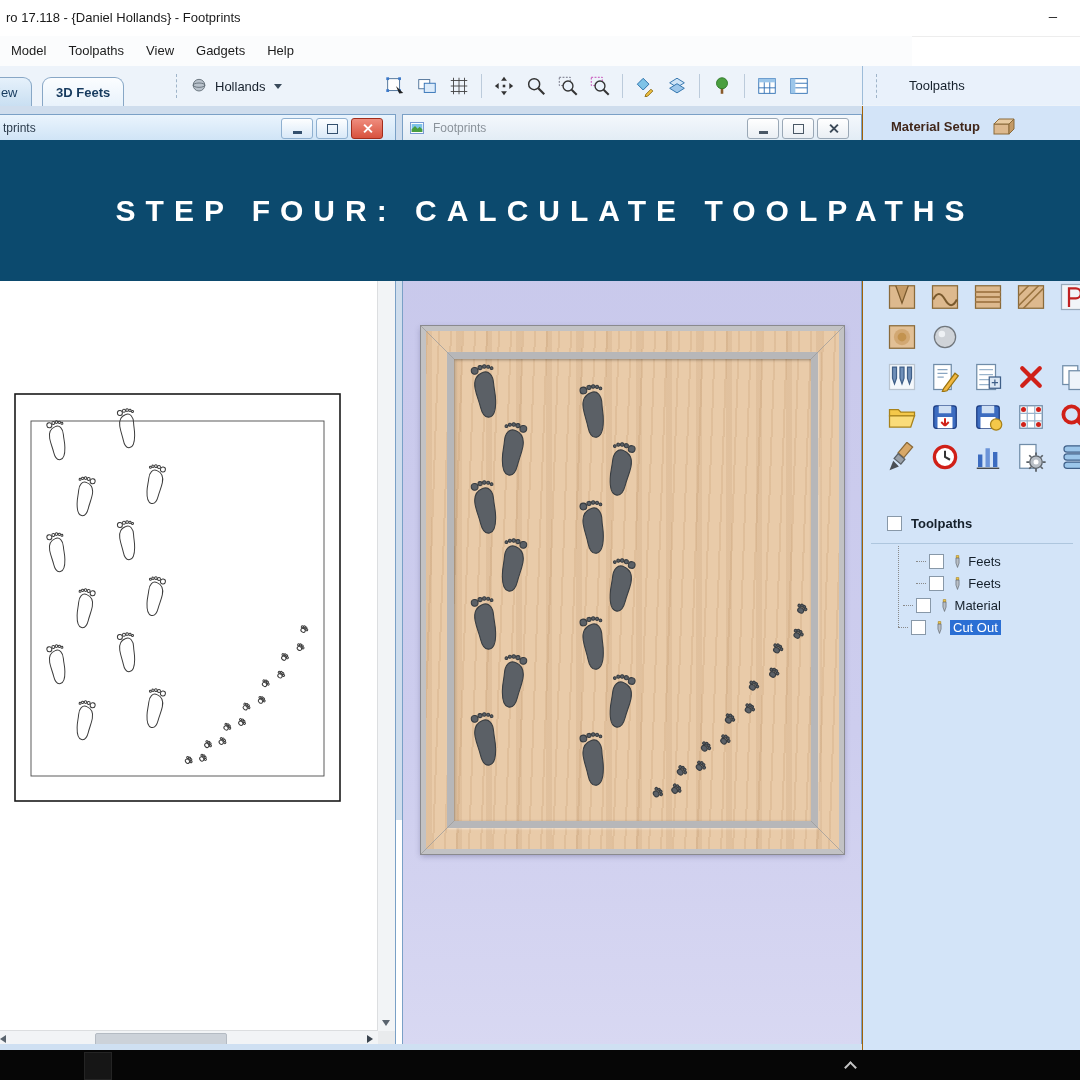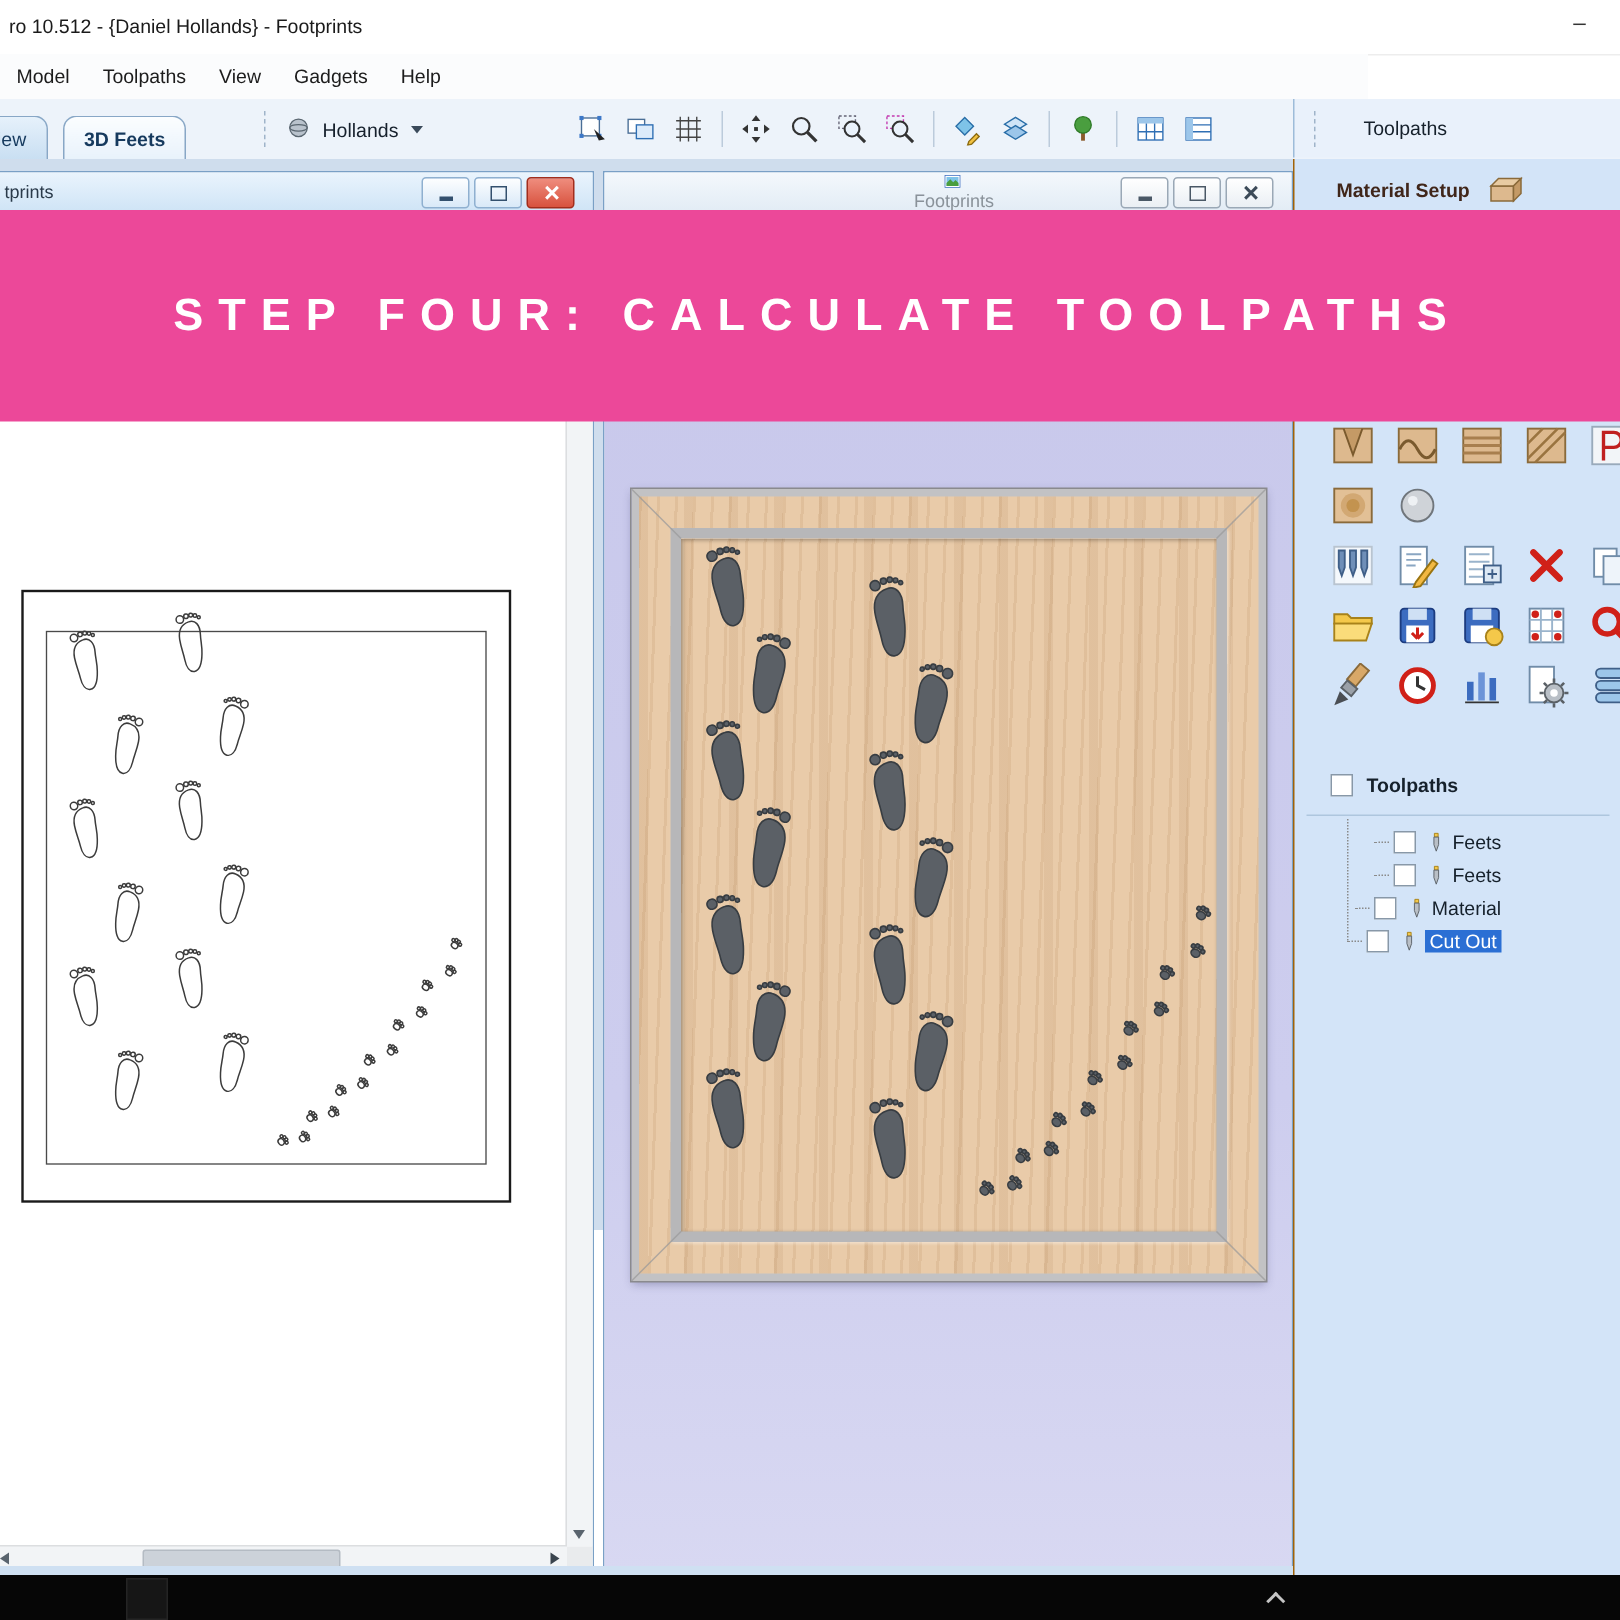--- a/index.html
+++ b/index.html
@@ -46,21 +46,21 @@
   .wtitle .wt{margin-left:8px;color:#2a3a4a;}
   .wbtns{position:absolute;right:12px;top:3px;display:flex;gap:3px;}
   .wbtn{width:30px;height:19px;border:1px solid #8fb0d0;border-radius:3px;
         background:linear-gradient(#fdfeff,#d9e9f8);display:flex;align-items:center;justify-content:center;}
   .wbtn .mini{width:9px;height:3px;background:#33506e;margin-top:7px;}
   .wbtn .maxi{width:9px;height:8px;border:1.5px solid #33506e;}
   .wbtn.close-red{background:linear-gradient(#ef8d7e,#d8523e);border-color:#a22d1c;}
   .xglyph{position:relative;width:11px;height:11px;}
   .xglyph::before,.xglyph::after{content:'';position:absolute;left:5px;top:0;width:2px;height:11px;background:#fff;}
   .xglyph::before{transform:rotate(45deg);} .xglyph::after{transform:rotate(-45deg);}
-  .win.inactive .wtitle{background:linear-gradient(#f4f8fc,#e2ecf5);flex-direction:column;}
+  .win.inactive .wtitle{background:linear-gradient(#f4f8fc,#e2ecf5);}
   .win.inactive .wt{color:#8a929a;}
   .win.inactive .wbtn{background:linear-gradient(#ffffff,#eaeff4);border-color:#9aa8b6;}
   .win.inactive .wbtn .mini,.win.inactive .wbtn .maxi{background:#4a5866;}
   .win.inactive .wbtn .maxi{background:transparent;border-color:#4a5866;}
   .xglyph.dark::before,.xglyph.dark::after{background:#3c4a58;}
   .wicon{width:16px;height:16px;margin-left:6px;}
 
   .win-left{left:-6px;top:8px;width:400px;height:934px;}
   .win-right{left:402px;top:8px;width:458px;height:934px;}
 
@@ -103,38 +103,38 @@
   .pdivider{position:absolute;left:8px;right:8px;top:437px;border-top:1px solid #aec6de;}
   .tree{position:absolute;left:35px;top:444px;}
   .tree::before{content:'';position:absolute;left:0;top:-4px;bottom:11px;border-left:1px dotted #8a8a8a;}
   .trow{display:flex;align-items:center;height:22px;justify-content:flex-end;}
   .stub{width:10px;border-top:1px dotted #8a8a8a;margin-right:3px;}
   .trow .ti{width:15px;height:17px;margin:0 3px 0 6px;}
   .trow .lbl{font-size:13px;color:#15202b;}
   .trow .lbl.sel{background:#2b6fd4;color:#fff;padding:0 3px;}
 
   
-  .banner{position:absolute;left:0;top:140px;width:1080px;height:141px;background:#ec4899;z-index:40;
+  .banner{position:absolute;left:0;top:140px;width:1080px;height:141px;background:#0c4a6e;z-index:40;
           display:flex;align-items:center;justify-content:center;}
   .banner .txt{color:#fff;font-size:30px;font-weight:600;letter-spacing:10px;padding-left:10px;white-space:nowrap;}
 
   
   .bottom-strip{position:absolute;left:0;top:1044px;width:862px;height:6px;background:#cfe0f2;}
   .taskbar{position:absolute;left:0;top:1050px;width:1080px;height:30px;background:#060606;}
   .tb-app{position:absolute;left:84px;top:2px;width:26px;height:26px;background:#161616;border:1px solid #242424;}
   .tb-chev{position:absolute;left:846px;top:13px;width:7px;height:7px;border-top:2px solid #c4c4c4;border-right:2px solid #c4c4c4;
            transform:rotate(-45deg);}
 </style>
 </head>
 <body>
 
 <div class="app">
 
   <div class="titlebar">
-    <span class="t">ro 10.512 - {Daniel Hollands} - Footprints</span>
+    <span class="t">ro 17.118 - {Daniel Hollands} - Footprints</span>
     <span class="win-min">–</span>
   </div>
 
   <div class="menubar" id="menubar"><div class="menu-item">Model</div><div class="menu-item">Toolpaths</div><div class="menu-item">View</div><div class="menu-item">Gadgets</div><div class="menu-item">Help</div></div>
 
   <div class="toolbar">
     <div class="vtab tab-2d">
       <span>iew</span>
     </div>
     <div class="vtab tab-3d active">

